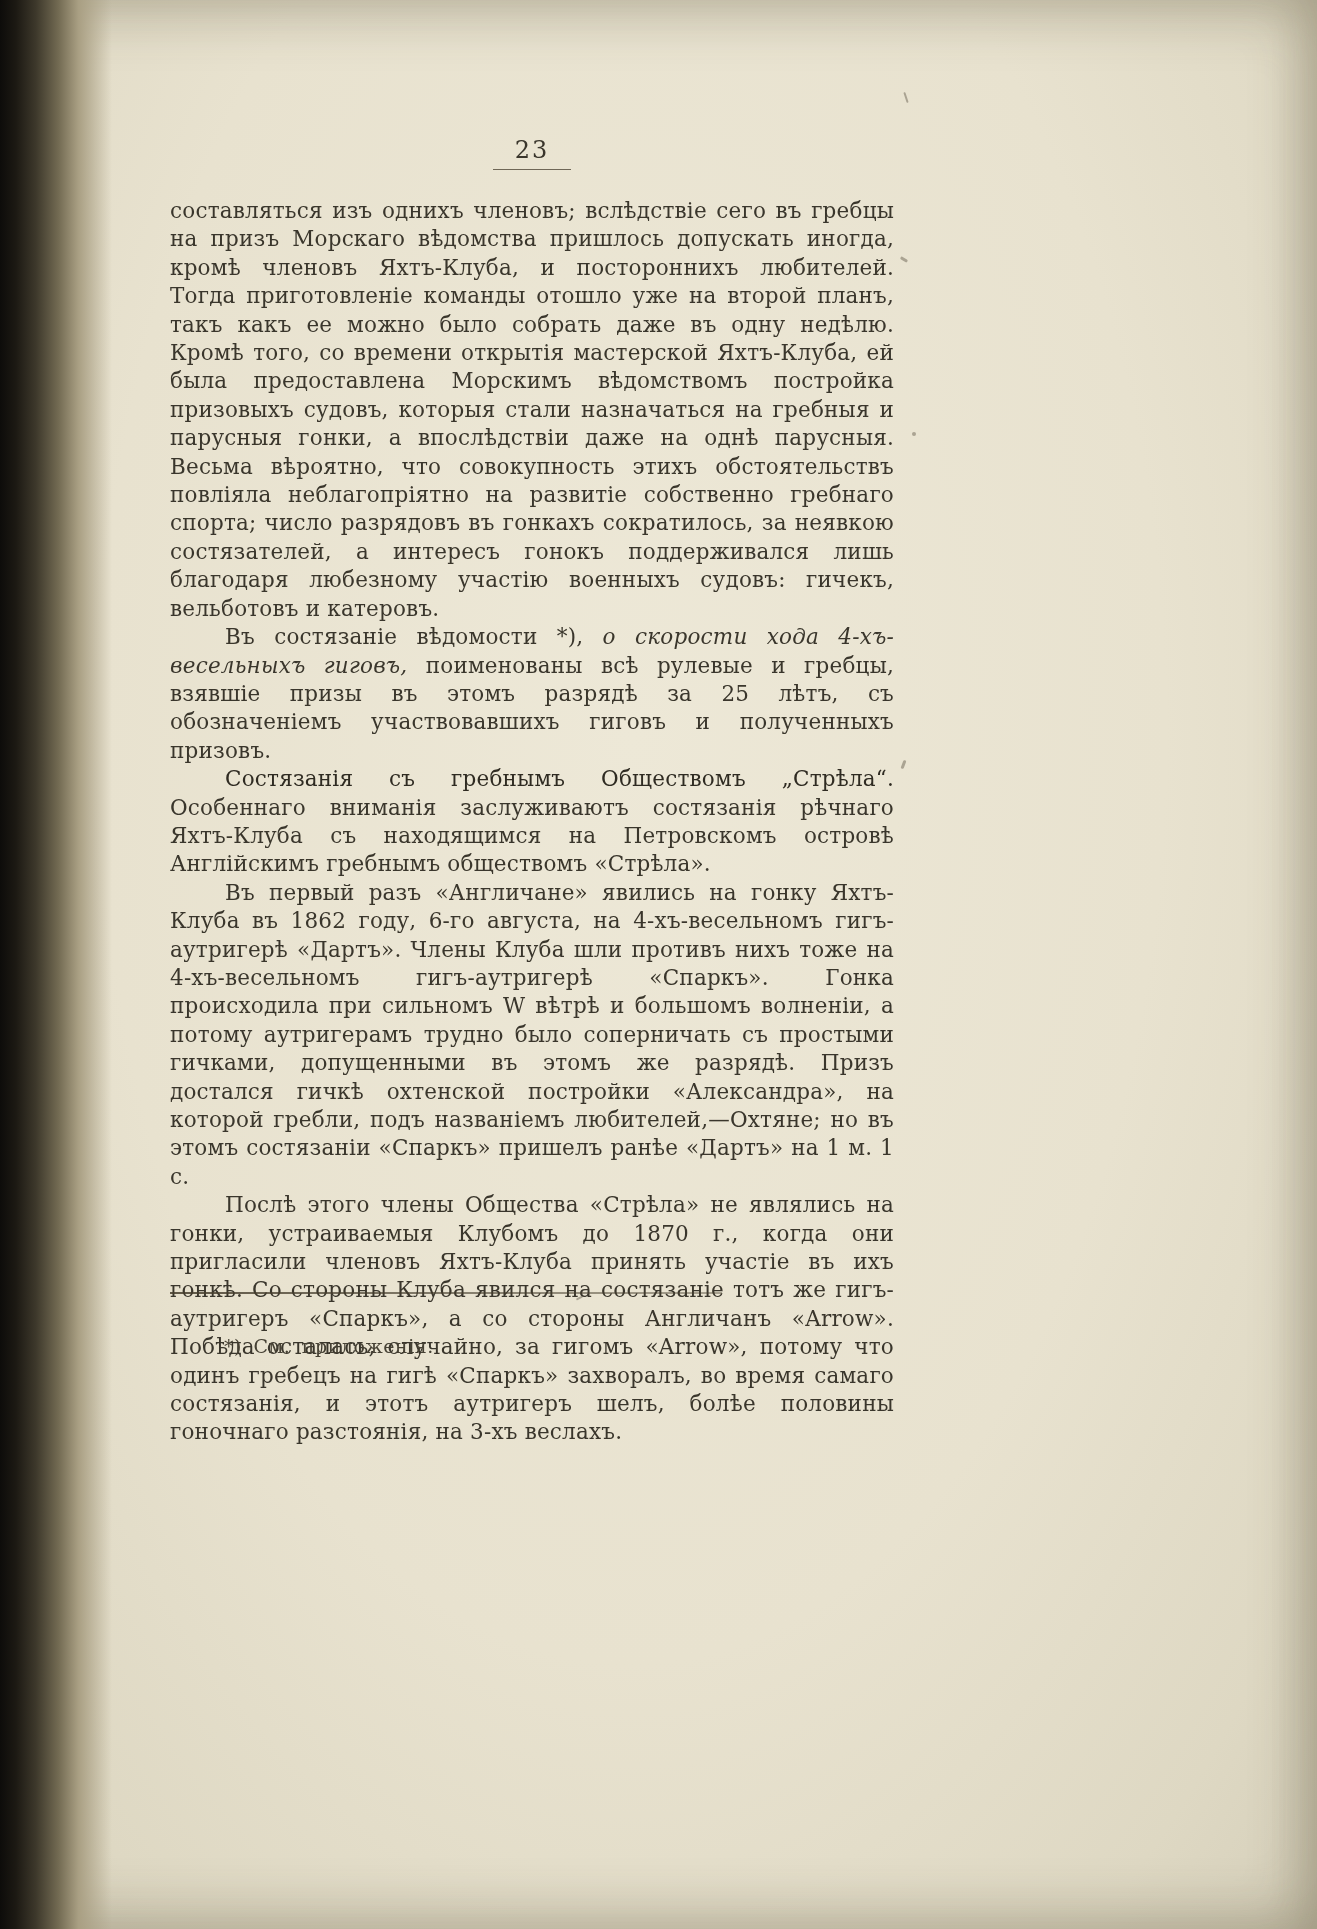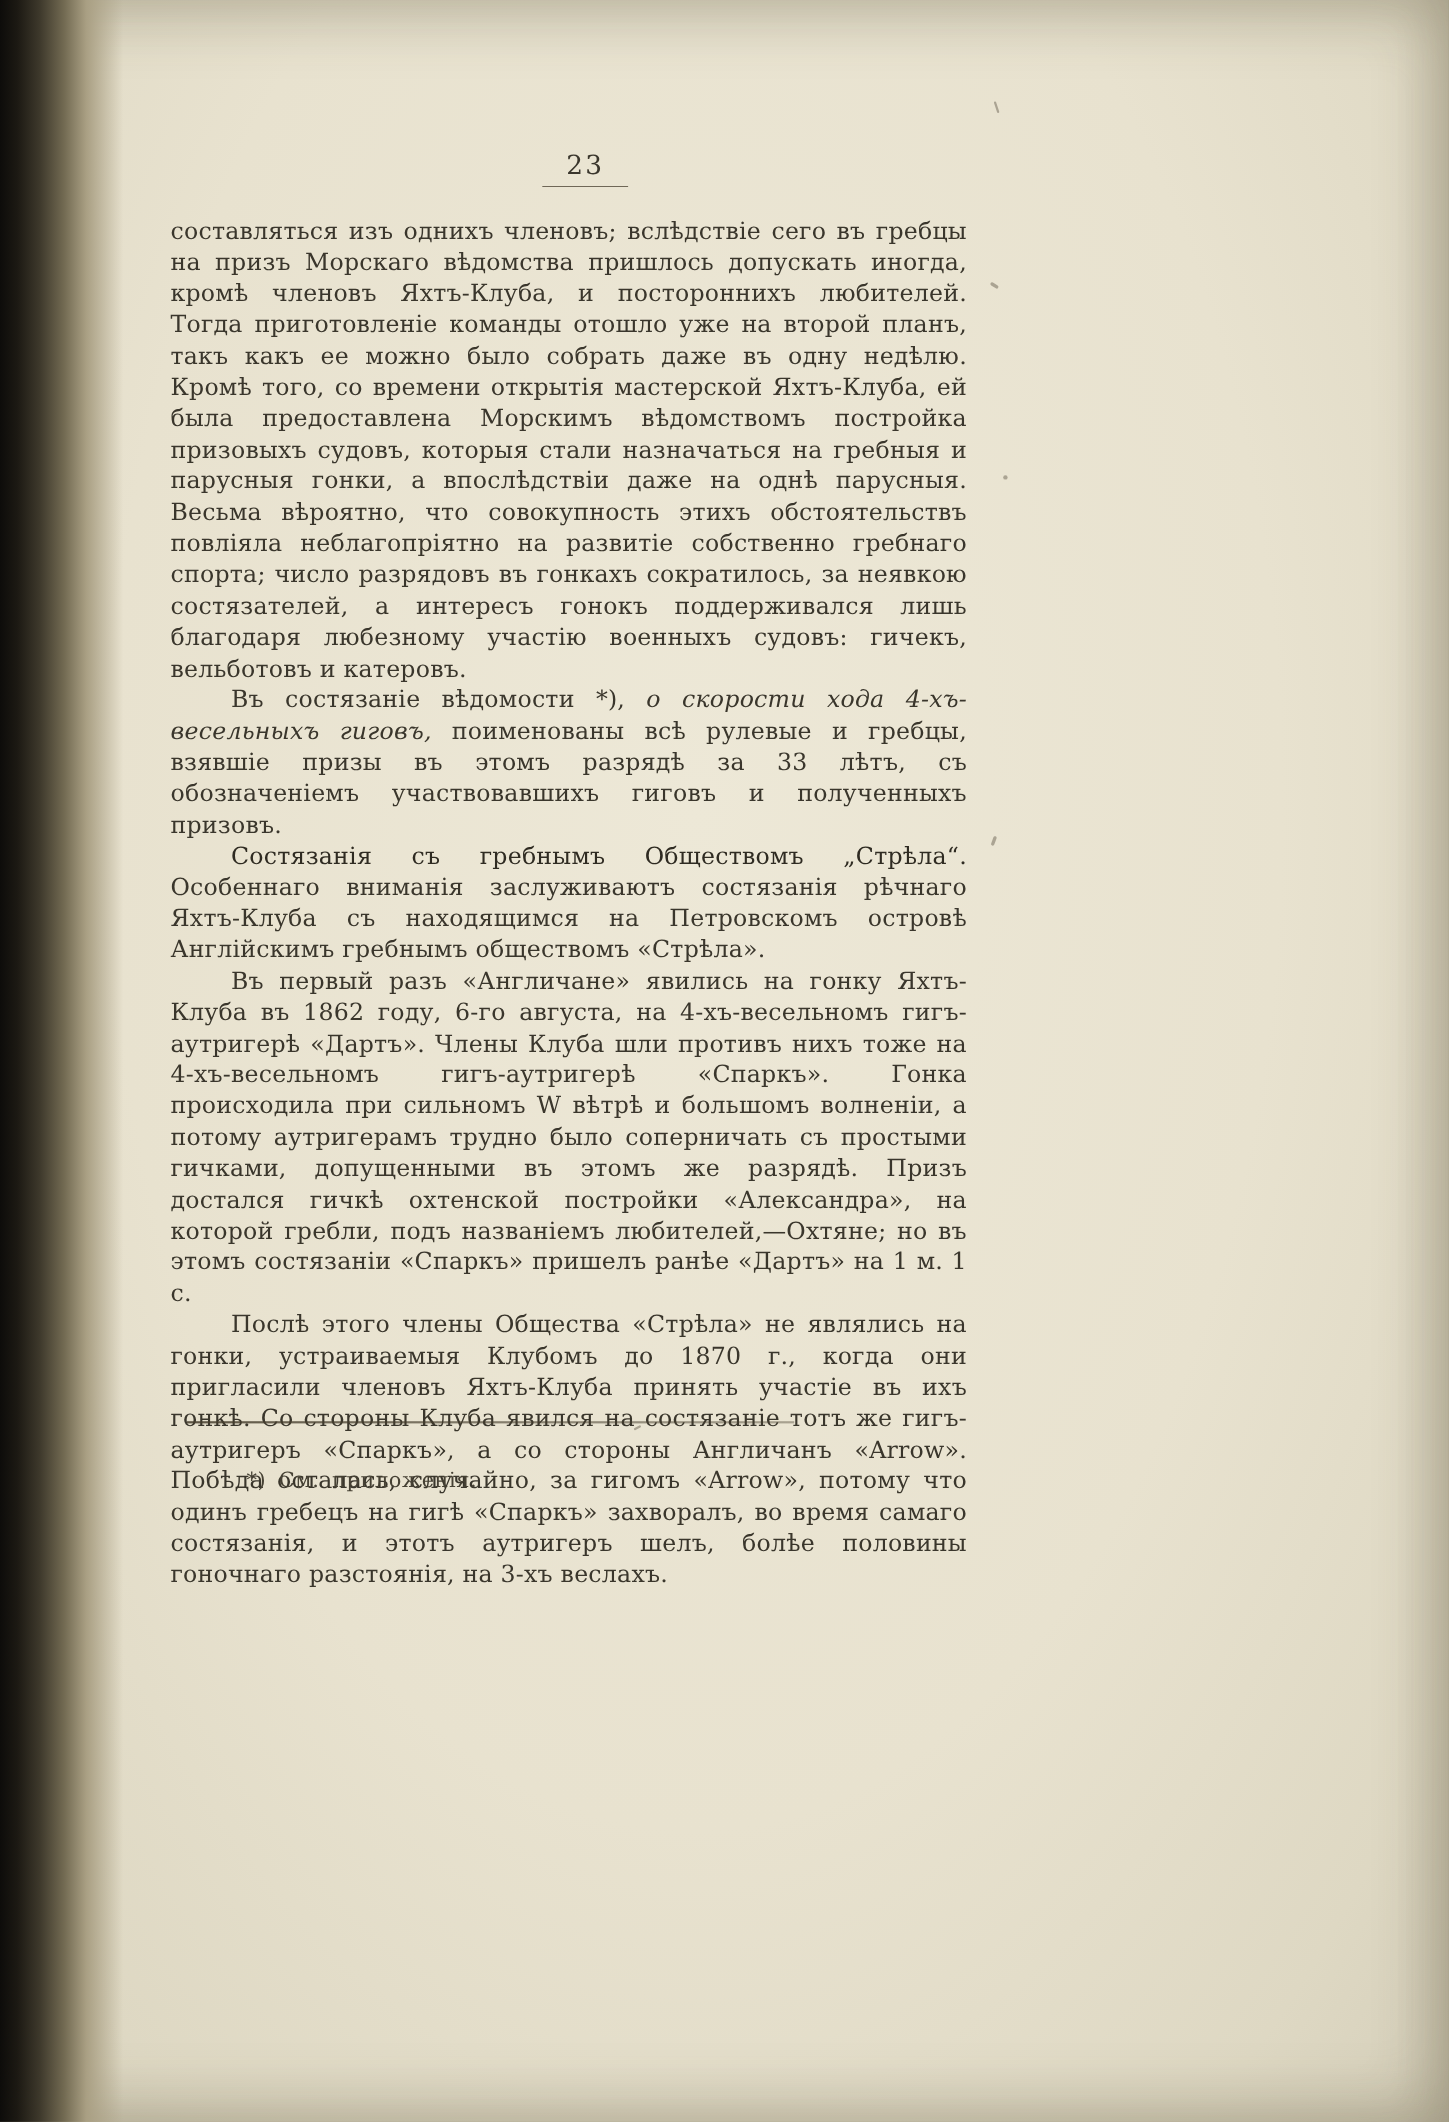--- a/index.html
+++ b/index.html
@@ -19,21 +19,21 @@
     position:absolute; left:0; top:0; bottom:0; width:112px;
     background: linear-gradient(to right,
       #0d0c0a 0%, #1c1913 14%, #3d382b 32%, #726a52 52%, #a99f83 70%, rgba(169,159,131,0) 100%);
   }
   .page-number-row { position:absolute; top:136px; left:170px; width:724px; text-align:center; }
   .page-number {
     display:inline-block; font-size:24px; letter-spacing:2px; color:#3a362c;
     padding:0 22px 5px; border-bottom:1.6px solid rgba(70,62,45,.75);
   }
   .text-block {
-    position:absolute; top:197px; left:155px; width:724px; color:#3a362c;
+    position:absolute; top:197px; left:170px; width:724px; color:#3a362c;
     font-size:21.5px; line-height:28.4px; text-align:justify; letter-spacing:.2px;
   }
   .para { text-indent:55px; }
   .para.continuation { text-indent:0; }
   .runin { font-weight:normal; color:#2f2b22;margin-top:34px; }
   .ital { font-style:italic; }
   .footnote-rule {
     position:absolute; top:1292px; left:170px; width:552px; height:2px;
     background:linear-gradient(to right, rgba(70,62,45,.85), rgba(70,62,45,.40));
   }
@@ -60,21 +60,21 @@
     <span class="page-number">23</span>
   </div>
 
   <div class="text-block">
 
     <p class="para continuation">составляться изъ однихъ членовъ; вслѣдствіе сего въ гребцы на призъ Морскаго вѣдомства пришлось допускать иногда, кромѣ членовъ Яхтъ-Клуба, и постороннихъ любителей. Тогда приготовленіе команды отошло уже на второй планъ, такъ какъ ее можно было собрать даже въ одну недѣлю. Кромѣ того, со времени открытія мастерской Яхтъ-Клуба, ей была предоставлена Морскимъ вѣдомствомъ постройка призовыхъ судовъ, которыя стали назначаться на гребныя и парусныя гонки, а впослѣдствіи даже на однѣ парусныя. Весьма вѣроятно, что совокупность этихъ обстоятельствъ повліяла неблагопріятно на развитіе собственно гребнаго спорта; число разрядовъ въ гонкахъ сократилось, за неявкою состязателей, а интересъ гонокъ поддерживался лишь благодаря любезному участію военныхъ судовъ: гичекъ, вельботовъ и катеровъ.</p>
 
     <p class="para">
       <span>Въ состязаніе вѣдомости *), </span>
       <span class="ital">о скорости хода 4-хъ-весельныхъ гиговъ,</span>
-      <span> поименованы всѣ рулевые и гребцы, взявшіе призы въ этомъ разрядѣ за 33 лѣтъ, съ обозначеніемъ участвовавшихъ гиговъ и полученныхъ призовъ.</span>
+      <span> поименованы всѣ рулевые и гребцы, взявшіе призы въ этомъ разрядѣ за 25 лѣтъ, съ обозначеніемъ участвовавшихъ гиговъ и полученныхъ призовъ.</span>
     </p>
 
     <p class="para">
       <span class="runin">Состязанія съ гребнымъ Обществомъ „Стрѣла“.</span>
       <span>Особеннаго вниманія заслуживаютъ состязанія рѣчнаго Яхтъ-Клуба съ находящимся на Петровскомъ островѣ Англійскимъ гребнымъ обществомъ «Стрѣла».</span>
     </p>
 
     <p class="para">Въ первый разъ «Англичане» явились на гонку Яхтъ-Клуба въ 1862 году, 6-го августа, на 4-хъ-весельномъ гигъ-аутригерѣ «Дартъ». Члены Клуба шли противъ нихъ тоже на 4-хъ-весельномъ гигъ-аутригерѣ «Спаркъ». Гонка происходила при сильномъ W вѣтрѣ и большомъ волненіи, а потому аутригерамъ трудно было соперничать съ простыми гичками, допущенными въ этомъ же разрядѣ. Призъ достался гичкѣ охтенской постройки «Александра», на которой гребли, подъ названіемъ любителей,—Охтяне; но въ этомъ состязаніи «Спаркъ» пришелъ ранѣе «Дартъ» на 1 м. 1 с.</p>
 
     <p class="para">Послѣ этого члены Общества «Стрѣла» не являлись на гонки, устраиваемыя Клубомъ до 1870 г., когда они пригласили членовъ Яхтъ-Клуба принять участіе въ ихъ гонкѣ. Со стороны Клуба явился на состязаніе тотъ же гигъ-аутригеръ «Спаркъ», а со стороны Англичанъ «Arrow». Побѣда осталась, случайно, за гигомъ «Arrow», потому что одинъ гребецъ на гигѣ «Спаркъ» захворалъ, во время самаго состязанія, и этотъ аутригеръ шелъ, болѣе половины гоночнаго разстоянія, на 3-хъ веслахъ.</p>

